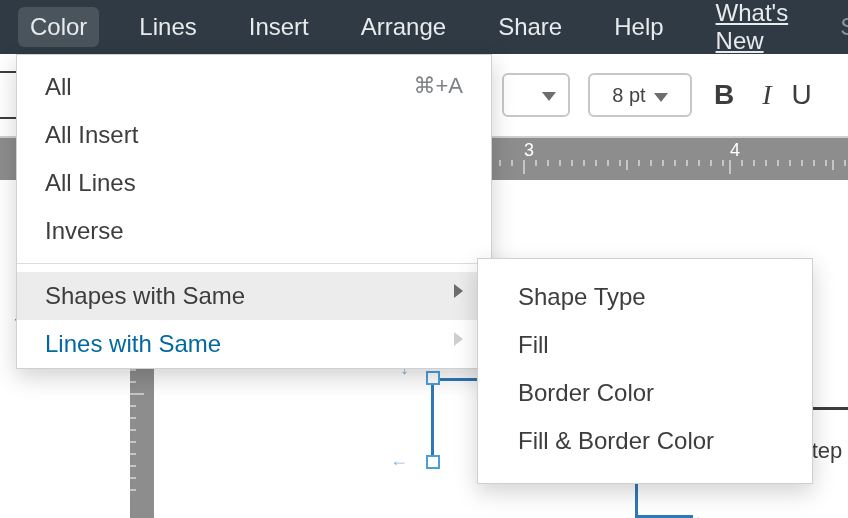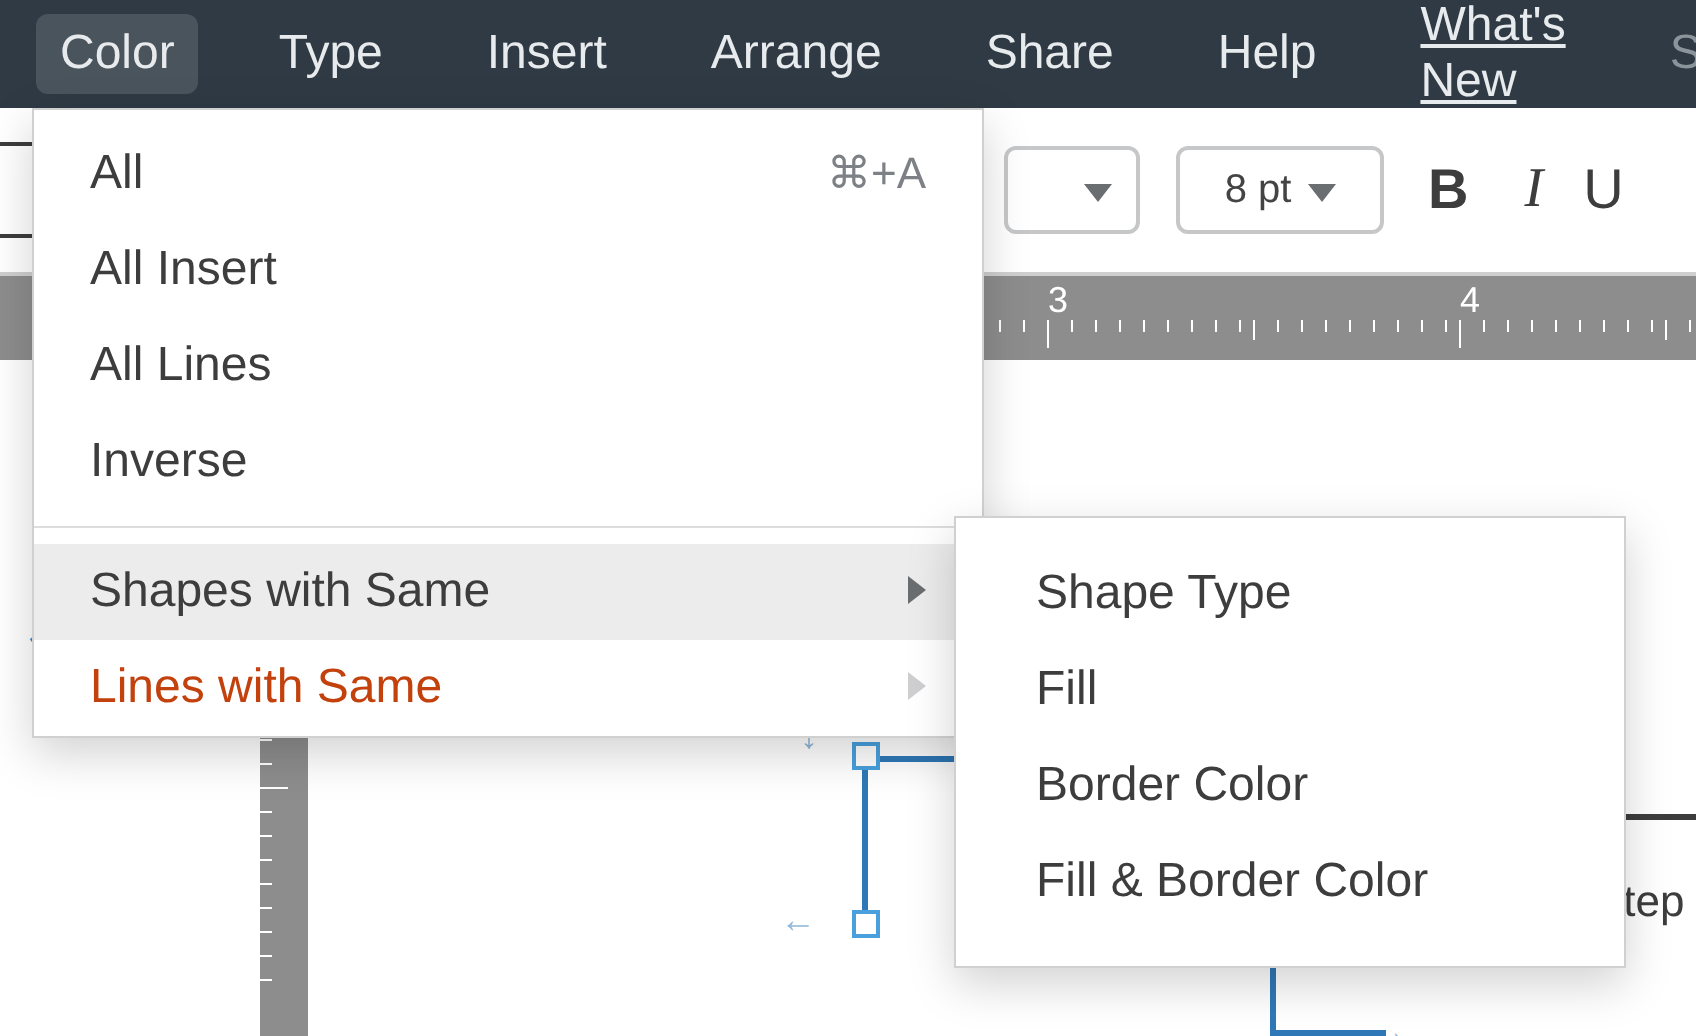--- a/index.html
+++ b/index.html
@@ -135,25 +135,25 @@
     border: 1px solid #d0d0d0;
     box-shadow: 0 8px 22px rgba(0,0,0,0.18);
     font-size: 24px;
     color: #3d3d3d;
   }
   .menu1 {
     left: 16px; top: 54px; width: 476px;
   }
   .menu-item {
     padding: 10px 28px;
-    display: flex; align-items: center; justify-content: space-between;
+    display: flex; align-items: flex-start; justify-content: space-between;
     cursor: pointer;
   }
   .menu-item.first { padding-top: 18px; }
-  .menu-item.disabled { color: #c2410c; }
+  .menu-item.disabled { color: #0369a1; }
   .menu-item.hover { background: #ececec; }
   .menu-sep { height: 1px; background: #ddd; margin: 8px 0; }
   .shortcut { color: #7d8186; font-size: 22px; }
   .submenu-caret { color: #6b6e71; font-size: 18px; }
   .menu-item.disabled .submenu-caret { color: #cfcfd1; }
 
   .menu2 {
     left: 477px; top: 258px; width: 336px;
     padding: 14px 0 18px 0;
   }
@@ -186,21 +186,21 @@
     border-left: 9px solid #6b6e71;
     display: inline-block;
   }
   .caret-right.dim { border-left-color: #cfcfd1; }
 </style>
 </head>
 <body>
 
 <div class="menubar">
   <div class="menubar-item active">Color</div>
-  <div class="menubar-item">Type</div>
+  <div class="menubar-item">Lines</div>
   <div class="menubar-item">Insert</div>
   <div class="menubar-item">Arrange</div>
   <div class="menubar-item">Share</div>
   <div class="menubar-item">Help</div>
   <div class="menubar-item underline">What's New</div>
   <div class="menubar-item dim">Save</div>
 </div>
 
 <div class="toolbar">
   <div class="toolbar-left-stub"></div>

